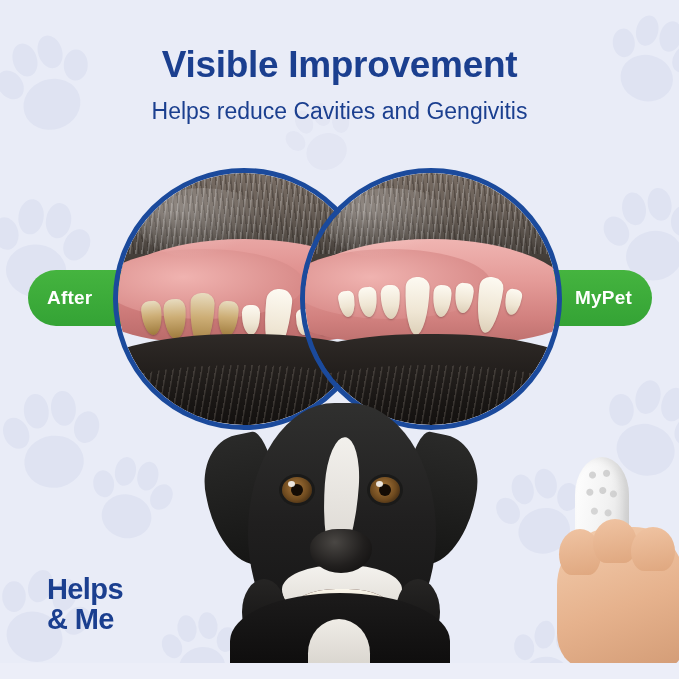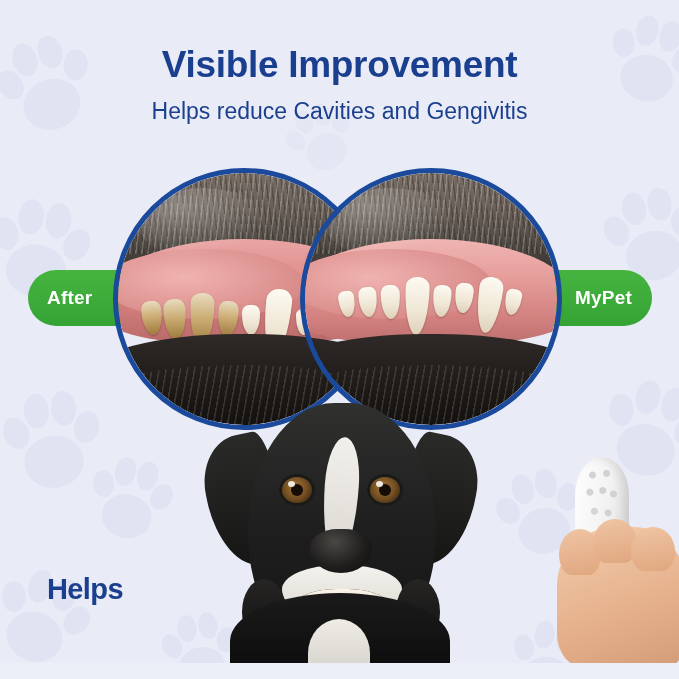--- a/index.html
+++ b/index.html
@@ -599,15 +599,16 @@
       <div class="brush-bumps"></div>
     </div>
     <div class="hand-palm"></div>
     <div class="hand-knuckle" style="left:6px; bottom:92px; width:42px; height:46px;"></div>
     <div class="hand-knuckle" style="left:40px; bottom:104px; width:44px; height:44px;"></div>
     <div class="hand-knuckle" style="left:78px; bottom:96px; width:44px; height:44px;"></div>
   </div>
 
   <div class="logo">
     <div class="line1">Helps</div>
+    <div class="line2">&amp; Me</div>
   </div>
 
 </div>
 
 </body></html>

